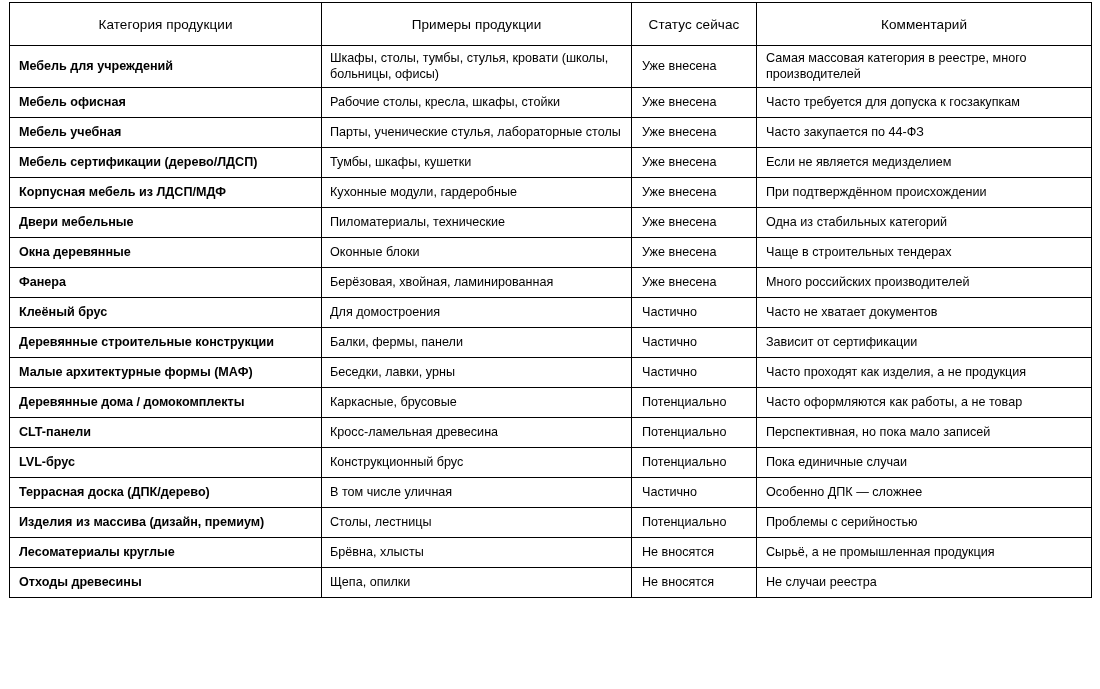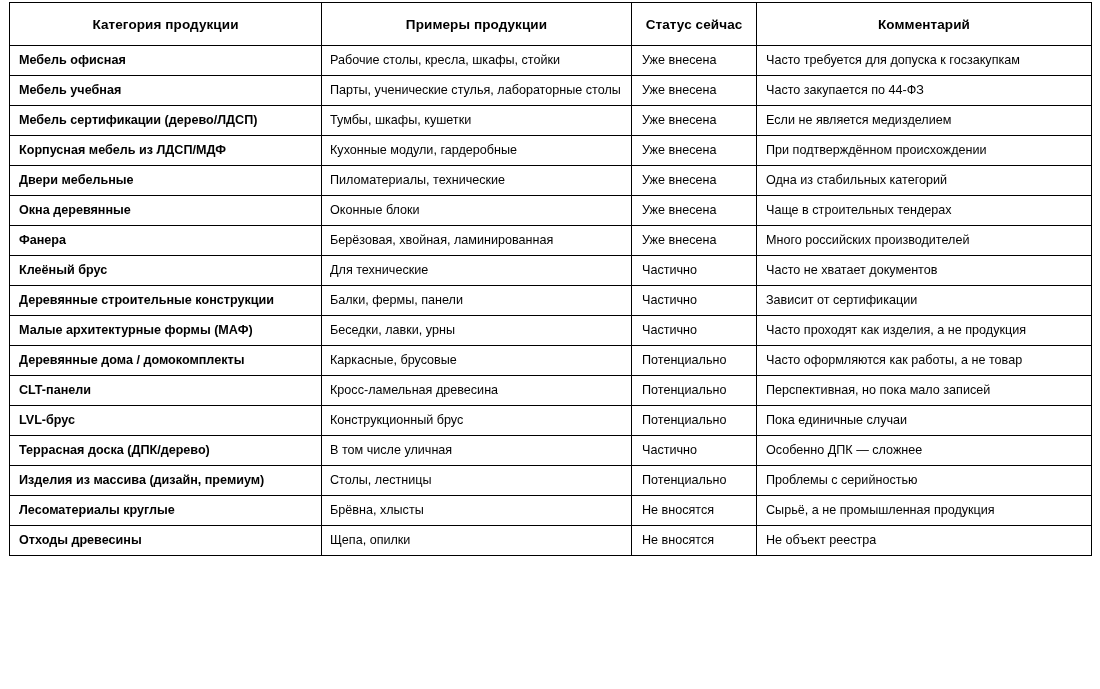--- a/index.html
+++ b/index.html
@@ -28,21 +28,21 @@
     border: 1.6px solid #000;
   }
   table.reg-table col.c-category { width: 312px; }
   table.reg-table col.c-examples { width: 310px; }
   table.reg-table col.c-status   { width: 125px; }
   table.reg-table col.c-comment  { width: 335px; }
 
   thead th {
     border: 1.4px solid #000;
     font-size: 13.5px;
-    font-weight: bold;
+    font-weight: normal;
     text-align: center;
     height: 38px;
     padding: 2px 6px;
     vertical-align: middle;
     letter-spacing: 0.1px;
   }
   tbody td {
     border: 1.2px solid #000;
     font-size: 12.6px;
     vertical-align: middle;
@@ -71,20 +71,26 @@
     </colgroup>
     <thead>
       <tr>
         <th>Категория продукции</th>
         <th>Примеры продукции</th>
         <th>Статус сейчас</th>
         <th>Комментарий</th>
       </tr>
     </thead>
     <tbody id="table-body">
+        <tr>
+          <td class="cat">Мебель для учреждений</td>
+          <td class="ex">Шкафы, столы, тумбы, стулья, кровати (школы, больницы, офисы)</td>
+          <td class="st">Уже внесена</td>
+          <td class="cm">Самая массовая категория в реестре, много производителей</td>
+        </tr>
         <tr>
           <td class="cat">Мебель офисная</td>
           <td class="ex">Рабочие столы, кресла, шкафы, стойки</td>
           <td class="st">Уже внесена</td>
           <td class="cm">Часто требуется для допуска к госзакупкам</td>
         </tr>
         <tr>
           <td class="cat">Мебель учебная</td>
           <td class="ex">Парты, ученические стулья, лабораторные столы</td>
           <td class="st">Уже внесена</td>
@@ -115,21 +121,21 @@
           <td class="cm">Чаще в строительных тендерах</td>
         </tr>
         <tr>
           <td class="cat">Фанера</td>
           <td class="ex">Берёзовая, хвойная, ламинированная</td>
           <td class="st">Уже внесена</td>
           <td class="cm">Много российских производителей</td>
         </tr>
         <tr>
           <td class="cat">Клеёный брус</td>
-          <td class="ex">Для технические</td>
+          <td class="ex">Для домостроения</td>
           <td class="st">Частично</td>
           <td class="cm">Часто не хватает документов</td>
         </tr>
         <tr>
           <td class="cat">Деревянные строительные конструкции</td>
           <td class="ex">Балки, фермы, панели</td>
           <td class="st">Частично</td>
           <td class="cm">Зависит от сертификации</td>
         </tr>
         <tr>
@@ -171,17 +177,17 @@
         <tr>
           <td class="cat">Лесоматериалы круглые</td>
           <td class="ex">Брёвна, хлысты</td>
           <td class="st">Не вносятся</td>
           <td class="cm">Сырьё, а не промышленная продукция</td>
         </tr>
         <tr>
           <td class="cat">Отходы древесины</td>
           <td class="ex">Щепа, опилки</td>
           <td class="st">Не вносятся</td>
-          <td class="cm">Не объект реестра</td>
+          <td class="cm">Не случаи реестра</td>
         </tr>
       </tbody>
   </table>
 </div>
 
 </body></html>

